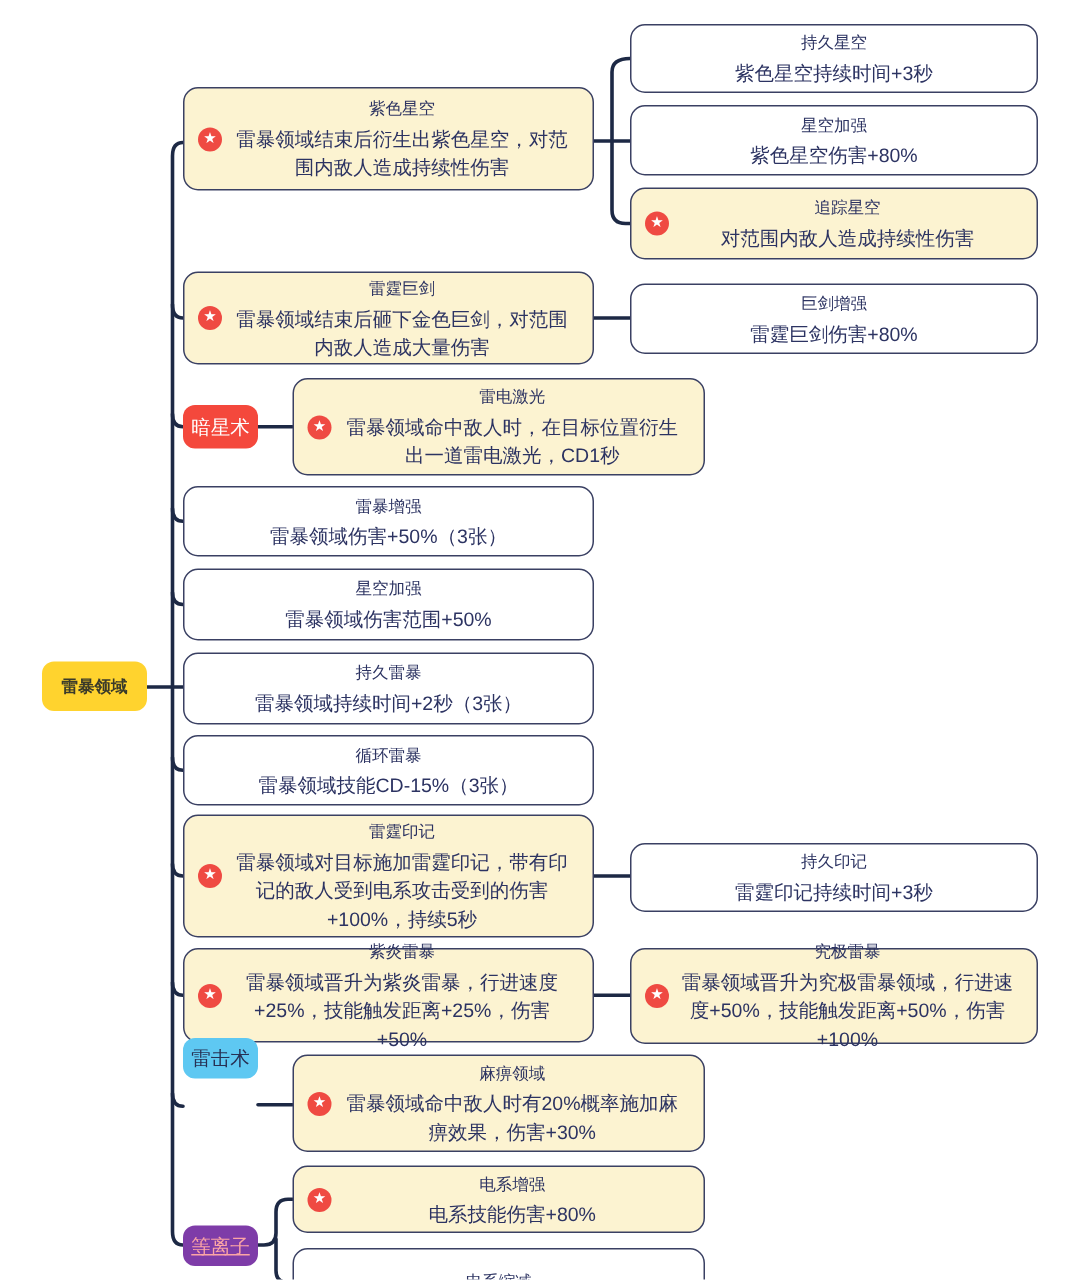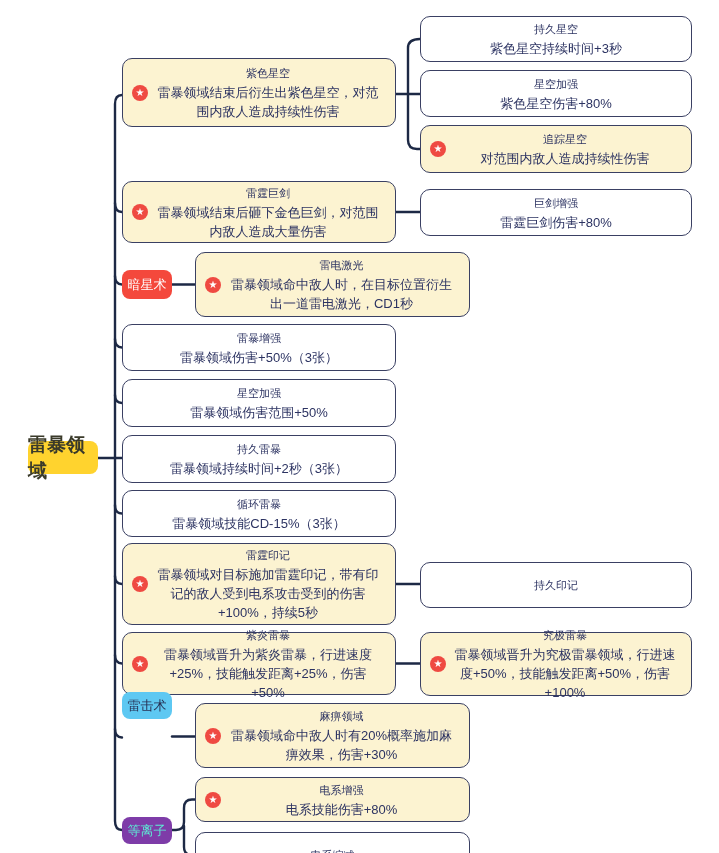--- a/index.html
+++ b/index.html
@@ -28,26 +28,26 @@
     background:#ef4a42;color:#ffffff;
     font-size:10px;line-height:16px;text-align:center;
   }
   .label-node{
     position:absolute;z-index:2;box-sizing:border-box;border-radius:8px;
     display:flex;align-items:center;justify-content:center;
     font-size:13px;font-weight:500;
   }
   .label-red{background:#f4483c;color:#ffffff;justify-content:center;}
   .label-blue{background:#5ec8f2;color:#273054;}
-  .label-purple{background:#7e3ca8;color:#5eead4;}
+  .label-purple{background:#7e3ca8;color:#fca5a5;text-decoration:underline;}
   .root-node{
     position:absolute;z-index:2;box-sizing:border-box;border-radius:8px;
     background:#ffd32e;color:#33391f;
     display:flex;align-items:center;justify-content:center;
-    font-size:19px;font-weight:600;color:#3a3a2a;
+    font-size:11px;font-weight:600;color:#3a3a2a;
   }
 </style>
 </head>
 <body>
 
 <div id="canvas">
 
   <svg class="links" width="719" height="860" viewBox="0 0 719 860" fill="none" stroke="#1d2945" stroke-width="2.4" stroke-linecap="round">
 
     <path d="M 98 458 H 122"></path>
@@ -212,20 +212,21 @@
   <div class="node white" style="left:420px;top:189px;width:272px;height:47px">
     <div class="txt">
       <div class="title">巨剑增强</div>
       <div class="desc">雷霆巨剑伤害+80%</div>
     </div>
   </div>
 
   <div class="node white" style="left:420px;top:562px;width:272px;height:46px">
     <div class="txt">
       <div class="title">持久印记</div>
+      <div class="desc">雷霆印记持续时间+3秒</div>
     </div>
   </div>
 
   <div class="node yellow hasstar" style="left:420px;top:632px;width:272px;height:64px">
     <span class="star">★</span>
     <div class="txt">
       <div class="title">究极雷暴</div>
       <div class="desc">雷暴领域晋升为究极雷暴领域，行进速度+50%，技能触发距离+50%，伤害+100%</div>
     </div>
   </div>

